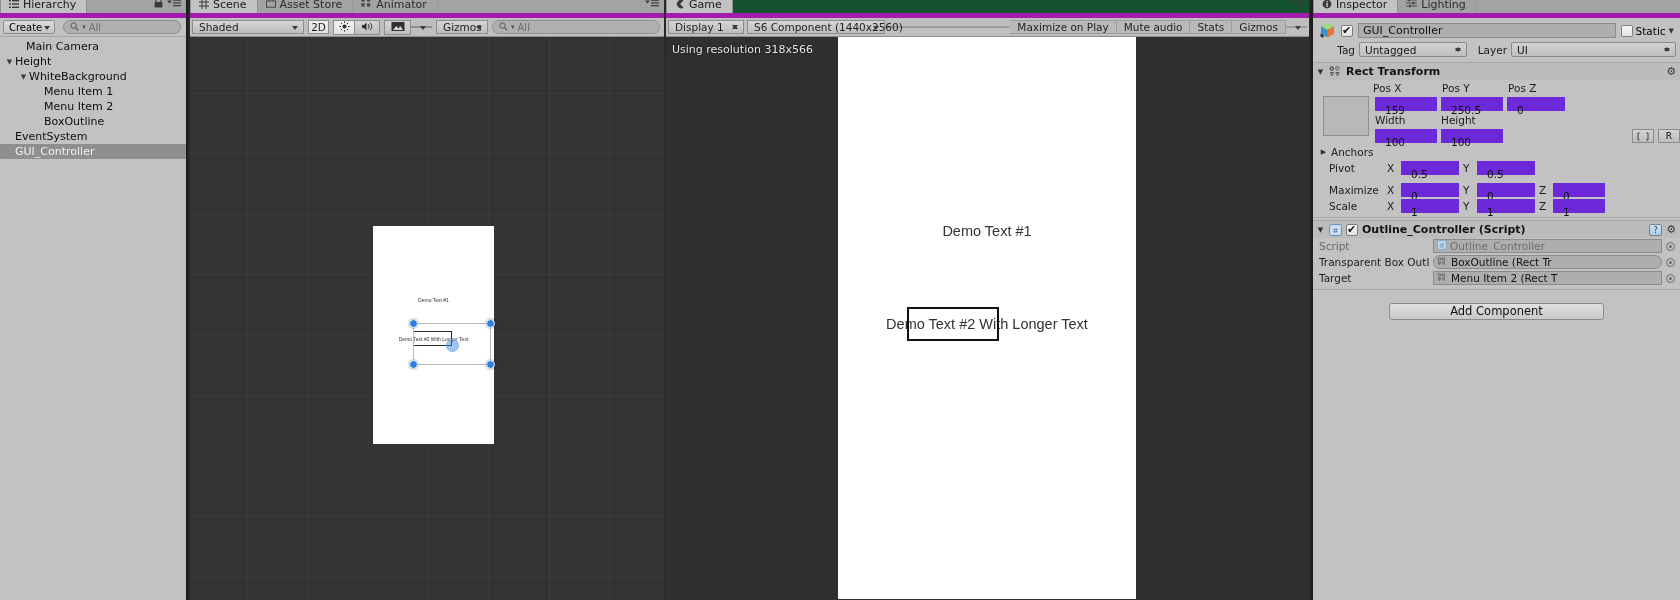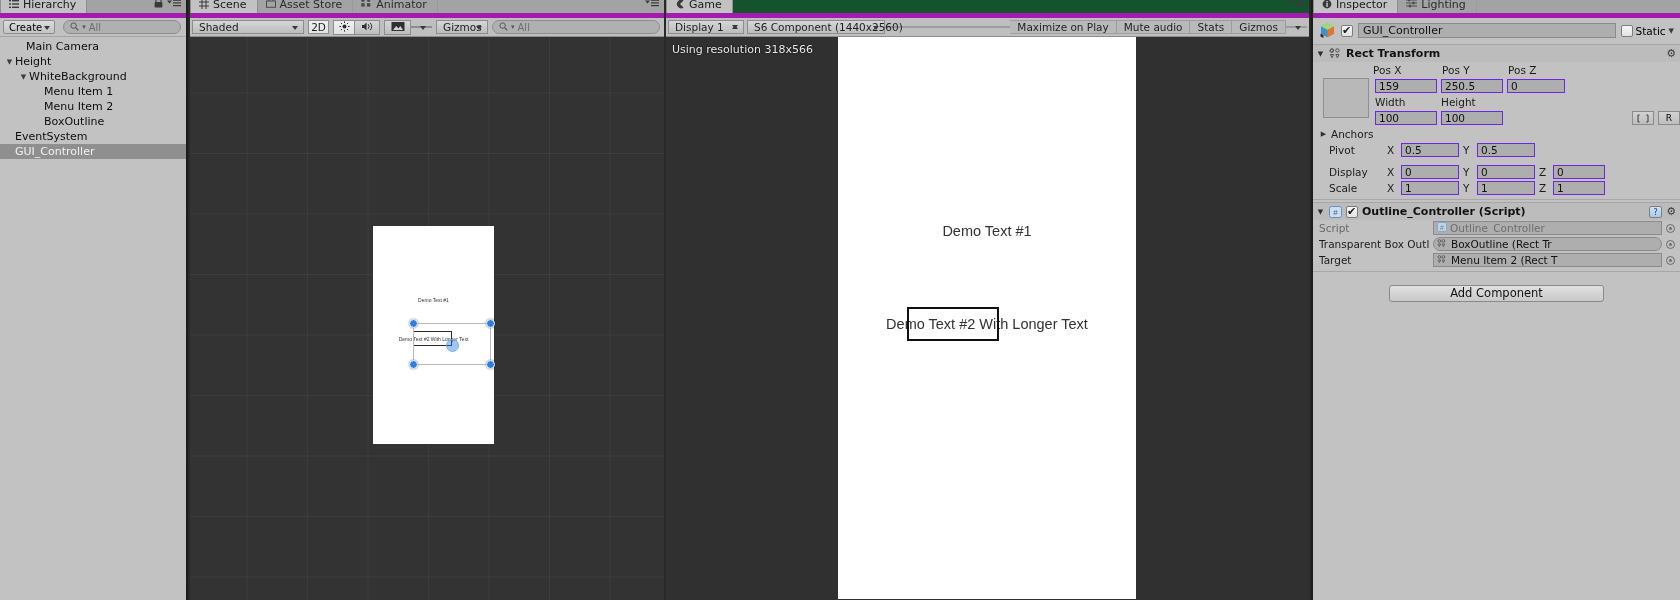--- a/index.html
+++ b/index.html
@@ -287,21 +287,21 @@
     width:13px;height:12px;border:1px solid #7e7e7e;border-radius:2px;
     background:linear-gradient(#cfe3f5,#a9c9e8);
     font-size:8px; text-align:center; line-height:11px; color:#1c3c5c;
   }
   .rowline {
     display:flex; align-items:center; height:16px;
     padding-left:6px; font-size:10.5px; gap:3px;
   }
   .lbl { color:#1b1b1b; }
   .num {
-    height:14px; background:#aeaeae; border:1px solid #6d28d9;
+    height:14px; background:#aeaeae; border:7px solid #6d28d9;
     font-size:10.5px; padding:0 3px; line-height:12px; color:#0f0f0f;
   }
   .axl { width:10px; text-align:left; color:#1b1b1b; }
   .hdrlbl { font-size:10.5px; color:#1b1b1b; }
   .anchorprev {
     width:46px; height:40px; background:#b8b8b8; border:1px solid #8f8f8f;
   }
   .sqbtn {
     width:22px;height:14px;background:linear-gradient(#d2d2d2,#bebebe);
     border:1px solid #8b8b8b; font-size:9px; text-align:center; line-height:12px;
@@ -630,20 +630,30 @@
         </span>
         <span class="cb checked"></span>
         <span class="namefield">GUI_Controller</span>
         <span class="staticwrap">
           <span class="cb"></span>
           <span>Static</span>
           <span class="statictri">▼</span>
         </span>
       </div>
 
+      <div class="taglayer">
+        <span class="lbl" style="width:36px; text-align:right;">Tag</span>
+        <span class="minidd updown" style="width:108px;">
+          <span>Untagged</span>
+        </span>
+        <span class="lbl" style="width:36px; text-align:right;">Layer</span>
+        <span class="minidd updown" style="flex:1;">
+          <span>UI</span>
+        </span>
+      </div>
 
       <div class="component">
         <div class="comp-header">
           <span class="foldtri">▼</span>
           <span class="hicon">
             <svg width="15" height="12" viewBox="0 0 15 12">
               <path d="M2.5 1.2a1.6 1.6 0 1 1-.01 0z" fill="none" stroke="#4a4a4a" stroke-width="1"></path>
               <circle cx="3" cy="2.4" r="1.7" fill="none" stroke="#4a4a4a" stroke-width="1"></circle>
               <circle cx="8.4" cy="2.4" r="1.7" fill="none" stroke="#4a4a4a" stroke-width="1"></circle>
               <path d="M1.4 6.5l3.2 0L3 9.8z" fill="none" stroke="#4a4a4a" stroke-width="1"></path>
@@ -696,21 +706,21 @@
           <span class="lbl" style="width:54px;">Pivot</span>
           <span class="axl">X</span>
           <span class="num" style="width:58px;">0.5</span>
           <span class="axl">Y</span>
           <span class="num" style="width:58px;">0.5</span>
         </div>
 
         <div style="height:6px"></div>
 
         <div class="rowline" style="padding-left:16px; gap:4px;">
-          <span class="lbl" style="width:54px;">Display</span>
+          <span class="lbl" style="width:54px;">Maximize</span>
           <span class="axl">X</span>
           <span class="num" style="width:58px;">0</span>
           <span class="axl">Y</span>
           <span class="num" style="width:58px;">0</span>
           <span class="axl">Z</span>
           <span class="num" style="width:52px;">0</span>
         </div>
 
         <div class="rowline" style="padding-left:16px; gap:4px;">
           <span class="lbl" style="width:54px;">Scale</span>

